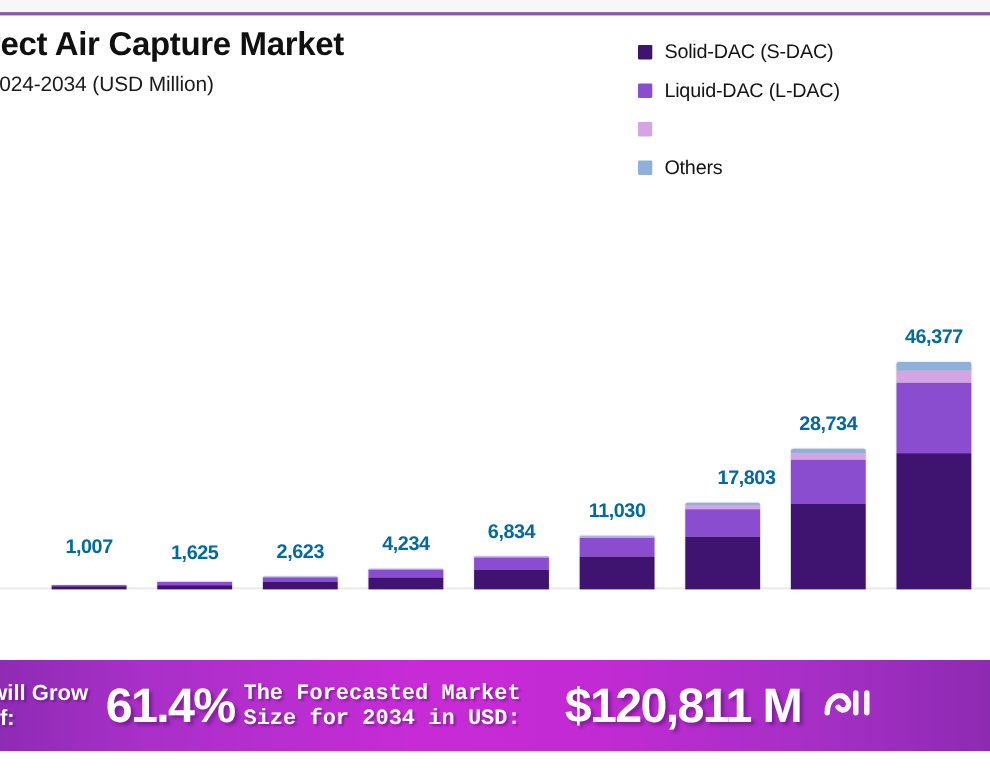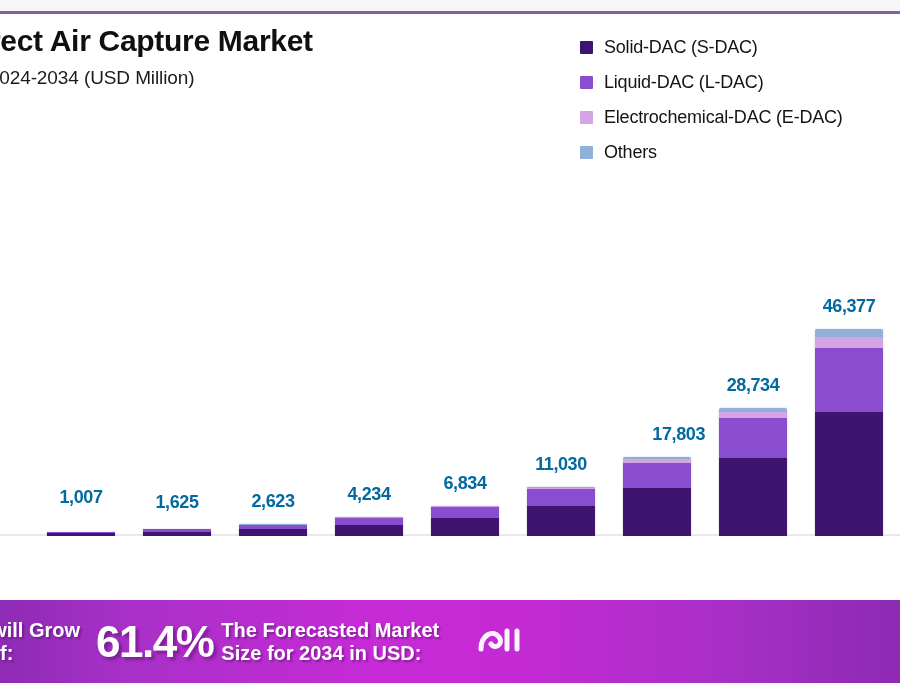--- a/index.html
+++ b/index.html
@@ -66,20 +66,21 @@
     margin-right:16px;
   }
   .banner-big{
     color:#ffffff;font-size:44px;font-weight:800;letter-spacing:-1.5px;
     text-shadow:3px 3px 3px rgba(70,10,90,0.45);
   }
   .banner-mid{
     color:#ffffff;font-size:20px;font-weight:700;line-height:1.15;
     text-shadow:2px 2px 2px rgba(70,10,90,0.45);
     margin:0 18px 0 8px;
+    font-family:Liberation Mono, monospace;
   }
   .banner-big2{
     color:#ffffff;font-size:44px;font-weight:800;letter-spacing:-1.5px;
     text-shadow:3px 3px 3px rgba(70,10,90,0.45);
     margin-left:22px;
   }
   .banner-mark{margin-left:20px;opacity:.95;}
   .banner-bottom{position:absolute;left:0;top:683px;width:900px;height:17px;background:#ffffff;}
 </style>
 </head>
@@ -99,21 +100,20 @@
       <div class="legend-item">
         <span class="legend-swatch" style="background: rgb(63, 19, 112);"></span>
         <span class="legend-label">Solid-DAC (S-DAC)</span>
       </div>
       <div class="legend-item">
         <span class="legend-swatch" style="background: rgb(139, 77, 208);"></span>
         <span class="legend-label">Liquid-DAC (L-DAC)</span>
       </div>
       <div class="legend-item">
         <span class="legend-swatch" style="background: rgb(213, 165, 227);"></span>
-        <span class="legend-label">Electrochemical-DAC (E-DAC)</span>
       </div>
       <div class="legend-item">
         <span class="legend-swatch" style="background: rgb(143, 176, 216);"></span>
         <span class="legend-label">Others</span>
       </div>
     </div>
 
   <div class="plot" id="plot">
     <div class="baseline"></div>
   <div class="bar-group" style="left: 33px;">
@@ -208,20 +208,21 @@
     <div class="banner-inner">
       <div class="banner-lead">
         <div>The Market will Grow</div>
         <div>At a CAGR of:</div>
       </div>
       <div class="banner-big">61.4%</div>
       <div class="banner-mid">
         <div>The Forecasted Market</div>
         <div>Size for 2034 in USD:</div>
       </div>
+      <div class="banner-big2">$120,811 M</div>
       <div class="banner-mark">
         <svg width="46" height="34" viewBox="0 0 46 34" aria-hidden="true">
           <path d="M4 26 C4 12, 16 6, 22 14 C27 21, 18 27, 14 21" fill="none" stroke="#ffffff" stroke-width="5" stroke-linecap="round"></path>
           <path d="M30 8 L30 26" stroke="#ffffff" stroke-width="5" stroke-linecap="round"></path>
           <path d="M40 8 L40 26" stroke="#ffffff" stroke-width="5" stroke-linecap="round"></path>
         </svg>
       </div>
     </div>
   </div>
   <div class="banner-bottom"></div>

